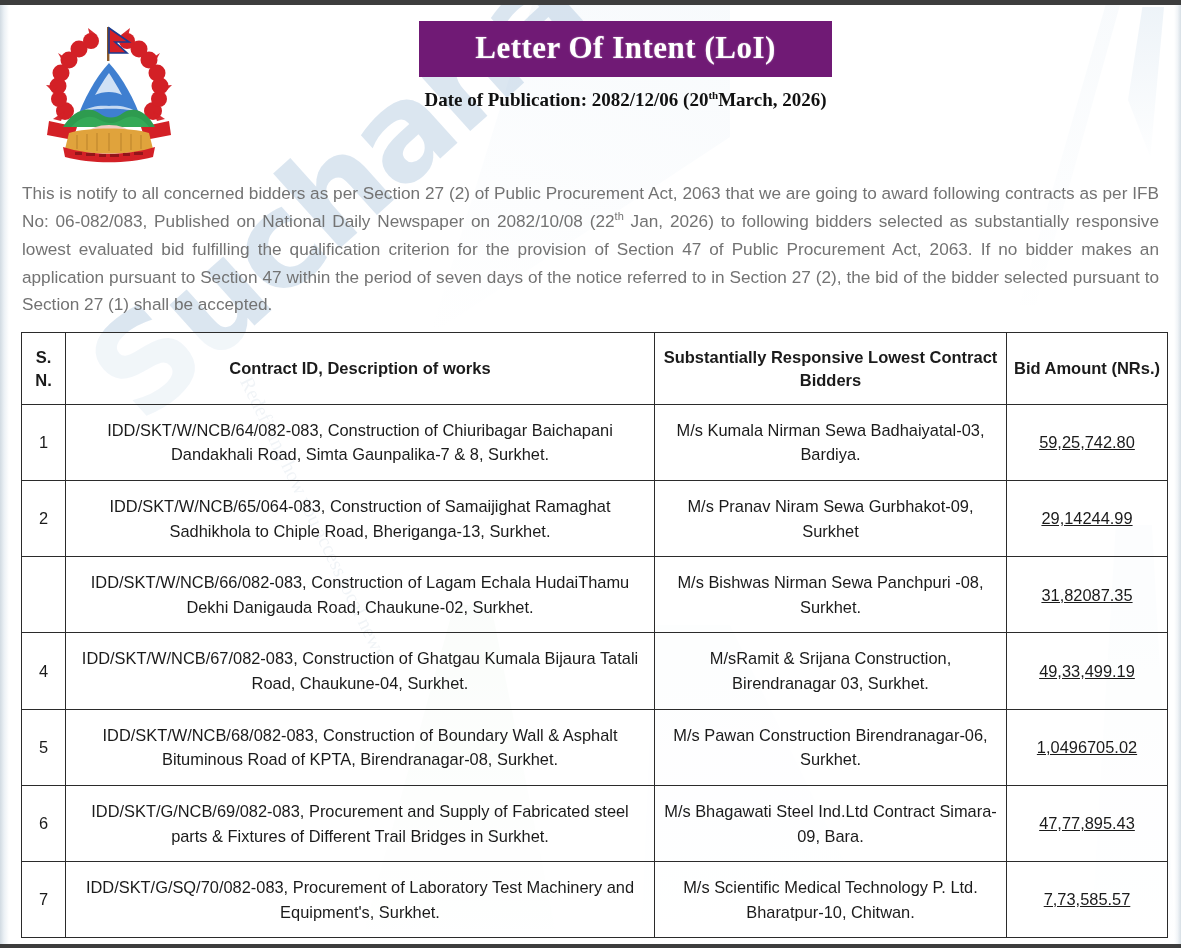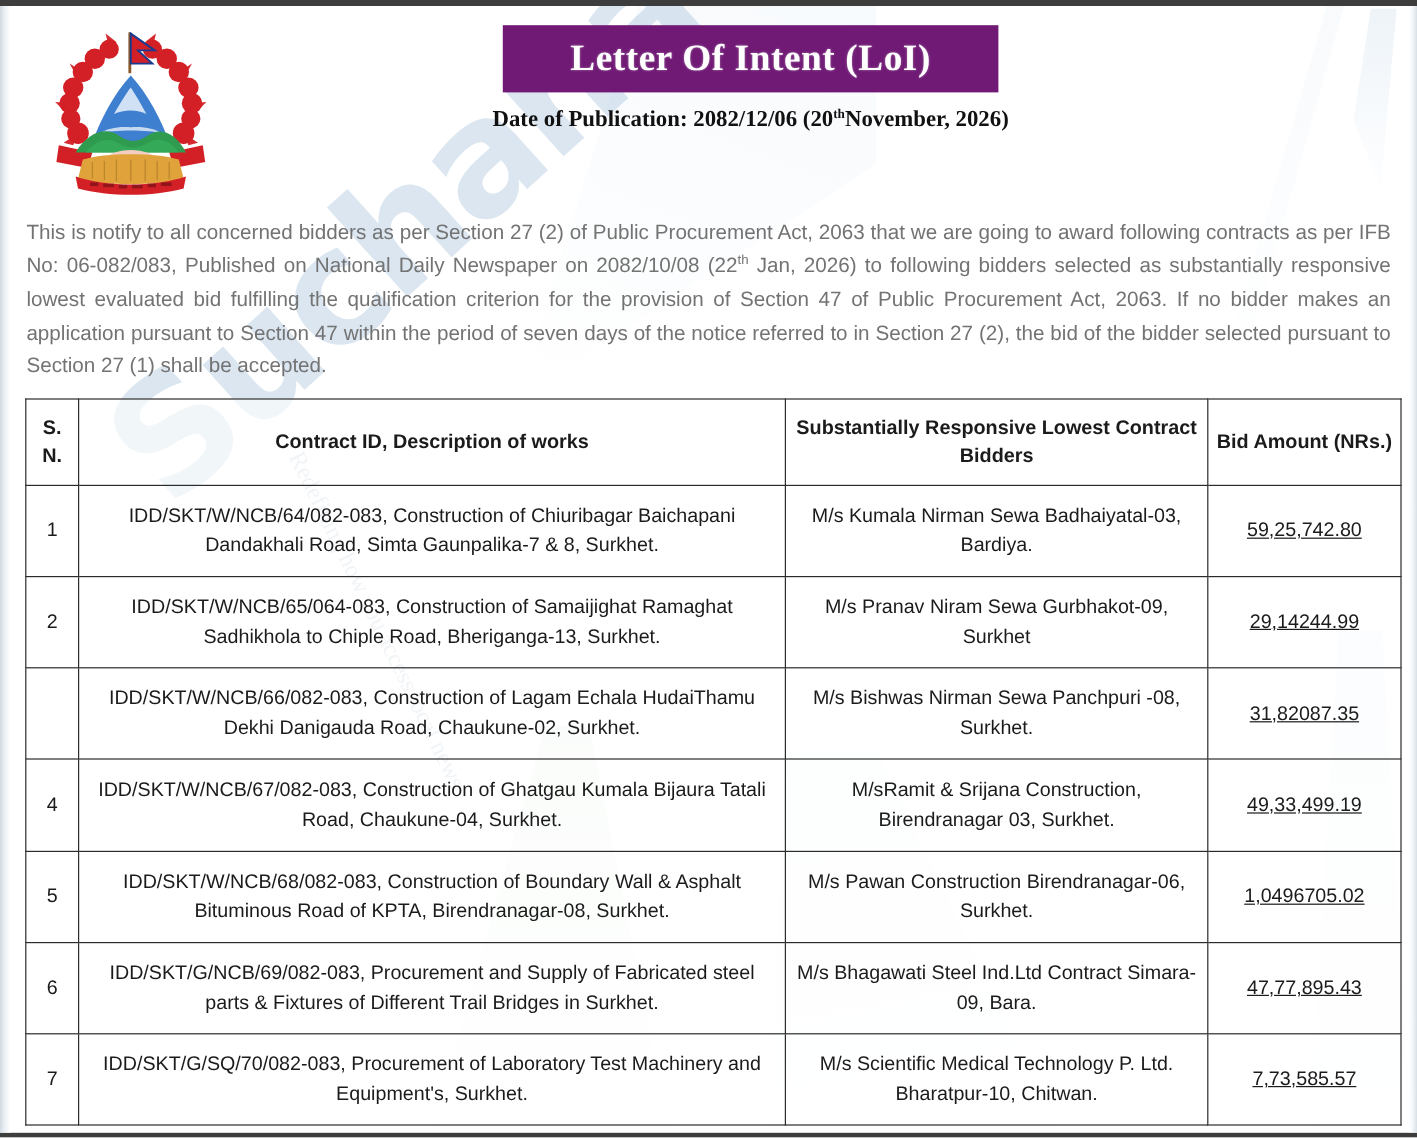--- a/index.html
+++ b/index.html
@@ -292,21 +292,21 @@
       </div>
 
       <div class="header-text">
 
 
         <div class="loi-banner">Letter Of Intent (LoI)</div>
 
         <div class="pub-date">
           <span>Date of Publication:</span>
           <span>2082/12/06</span>
-          <span>(</span><span>20</span><sup>th</sup><span>November, 2026)</span>
+          <span>(</span><span>20</span><sup>th</sup><span>March, 2026)</span>
         </div>
       </div>
     </div>
 
     <p class="notice"><span>This is notify to all concerned bidders as per Section 27 (2) of Public Procurement Act, 2063 that we are going to award following contracts as per IFB No: 06-082/083, Published on National Daily Newspaper on 2082/10/08 (22</span><sup>th</sup><span> Jan, 2026) to following bidders selected as substantially responsive lowest evaluated bid fulfilling the qualification criterion for the provision of Section 47 of Public Procurement Act, 2063. If no bidder makes an application pursuant to Section 47 within the period of seven days of the notice referred to in Section 27 (2), the bid of the bidder selected pursuant to Section 27 (1) shall be accepted.</span></p>
 
     <table class="loi">
       <colgroup>
         <col class="col-sn">
           <col class="col-desc">

